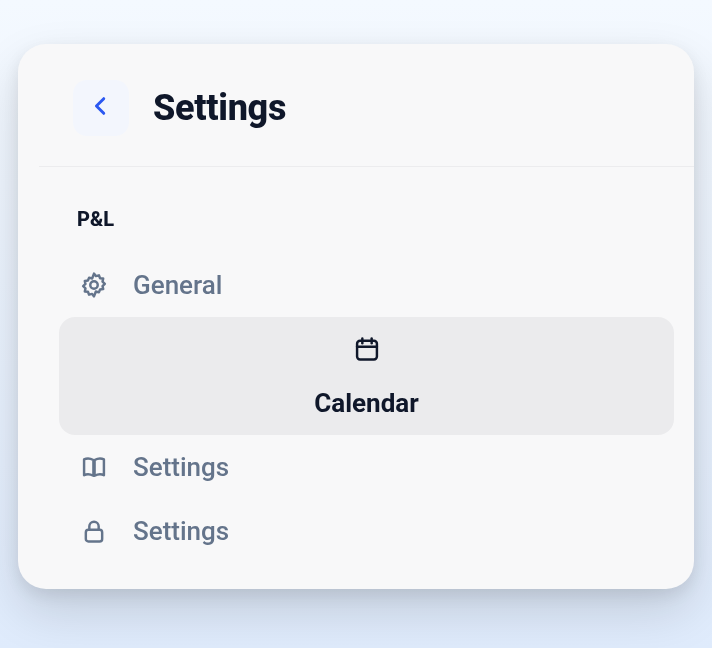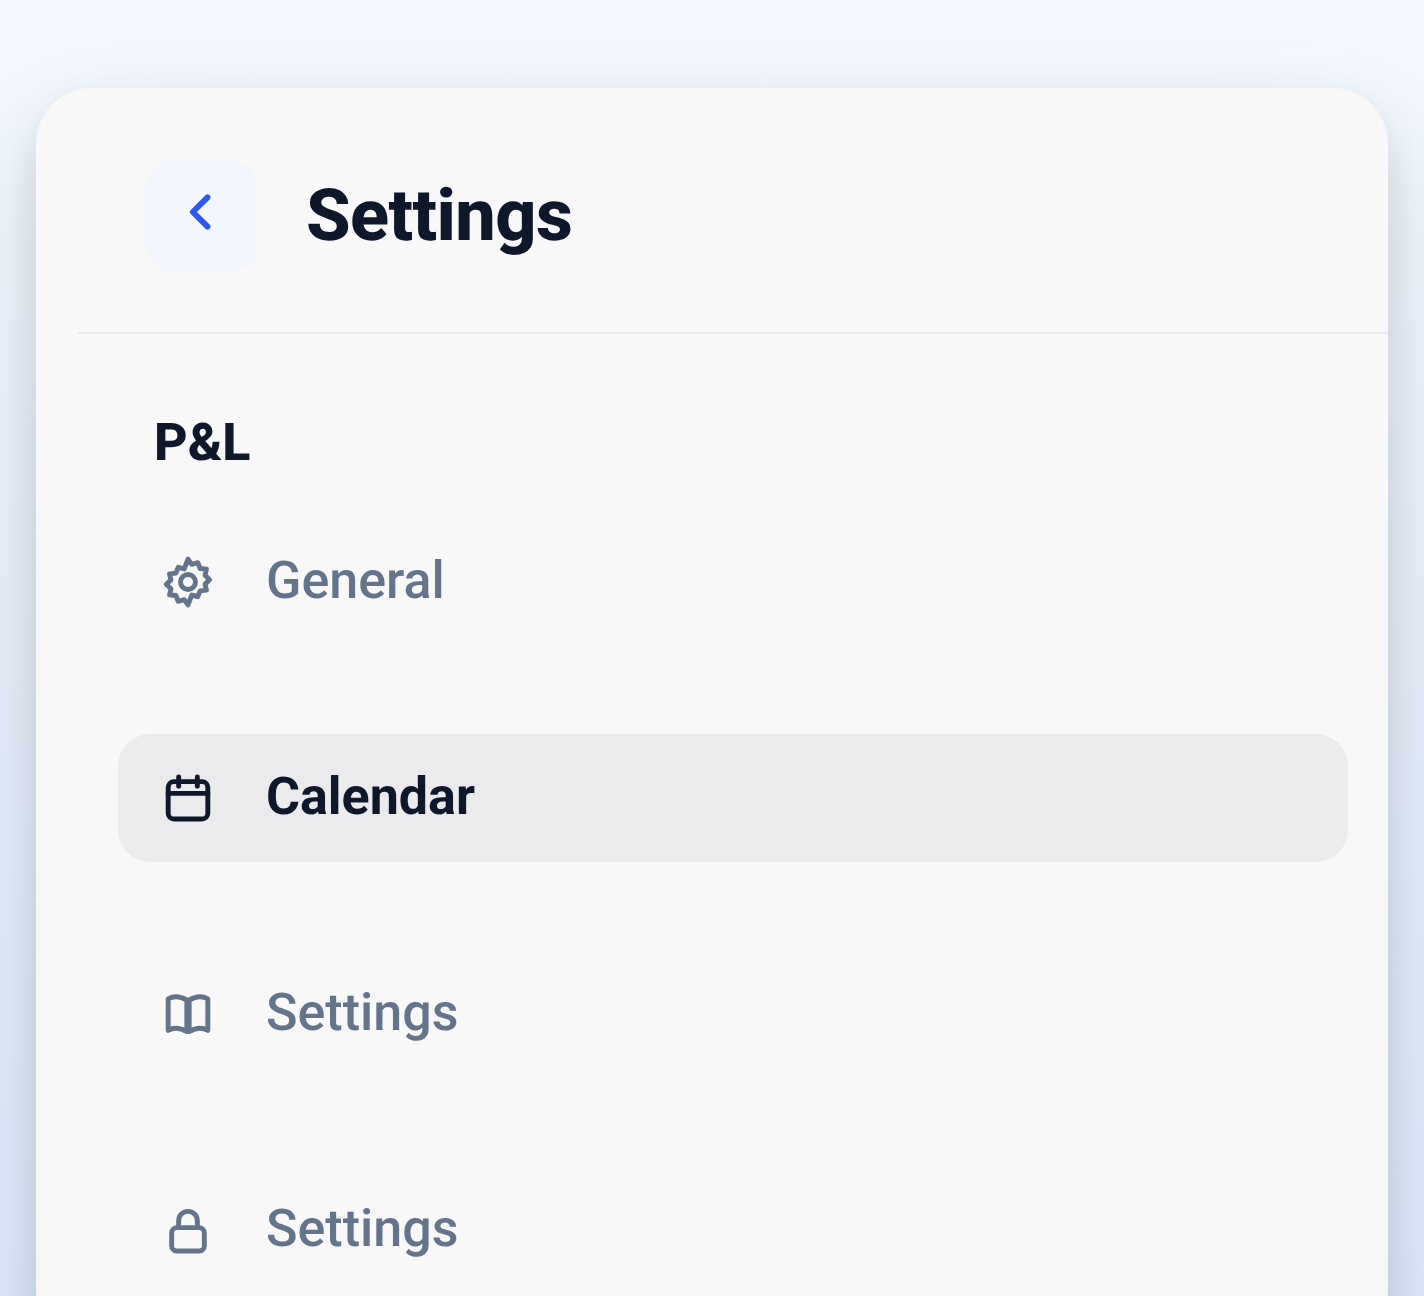--- a/index.html
+++ b/index.html
@@ -54,40 +54,40 @@
     .title {
       font-size: 36px;
       font-weight: 800;
       color: #0f172a;
       letter-spacing: -0.3px;
     }
     .content {
       padding: 40px 20px 26px 20px;
     }
     .section-heading {
-      font-size: 26px;
+      font-size: 20px;
       font-weight: 800;
       color: #0f172a;
       padding: 0 18px 22px 18px;
     }
     .menu {
       display: flex;
       flex-direction: column;
-      gap: 44px;
     }
     .menu-item {
       display: flex;
       align-items: center;
       gap: 24px;
       padding: 17px 20px;
       border-radius: 16px;
       cursor: pointer;
     }
     .menu-item.selected {
       background: #ebebed;
+      flex-direction: column;
     }
     .menu-item .icon {
       width: 30px;
       height: 30px;
       display: flex;
       align-items: center;
       justify-content: center;
     }
     .menu-item .icon svg {
       width: 28px;

